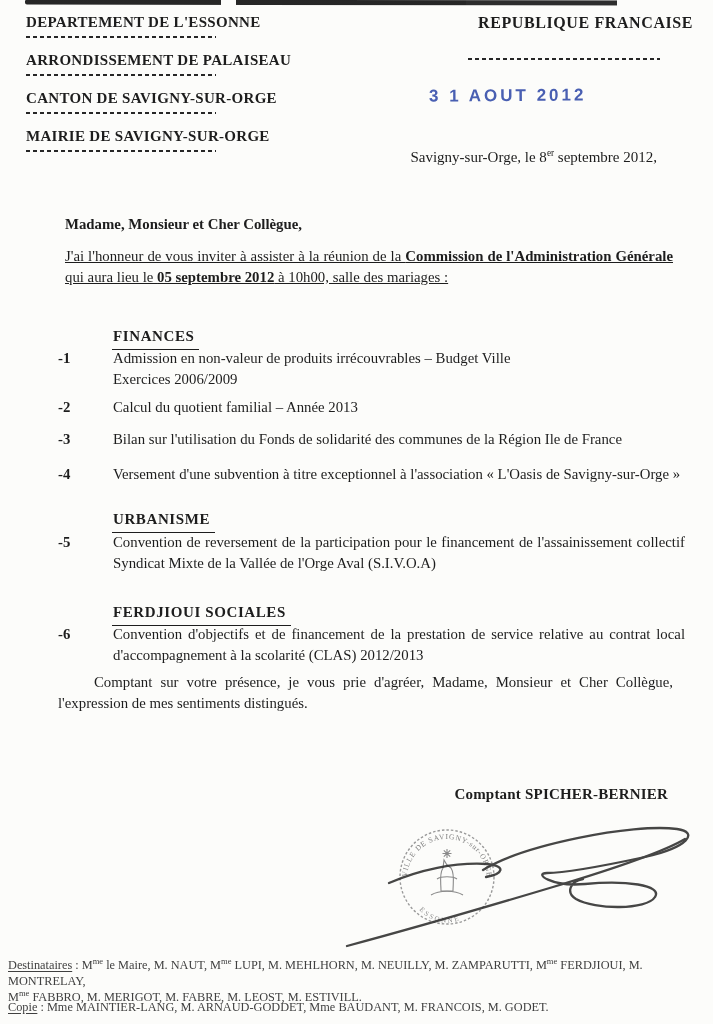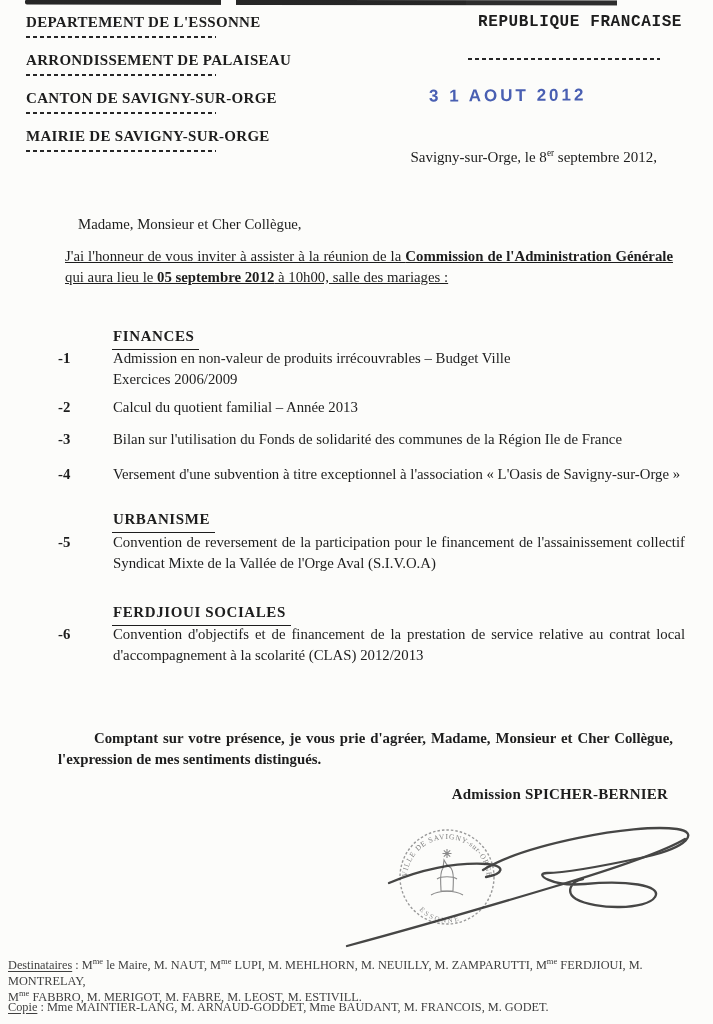--- a/index.html
+++ b/index.html
@@ -71,28 +71,28 @@
     <div class="hl-text">DEPARTEMENT DE L'ESSONNE</div>
     <div class="dash"></div>
     <div class="hl-text">ARRONDISSEMENT DE PALAISEAU</div>
     <div class="dash"></div>
     <div class="hl-text">CANTON DE SAVIGNY-SUR-ORGE</div>
     <div class="dash"></div>
     <div class="hl-text">MAIRIE DE SAVIGNY-SUR-ORGE</div>
     <div class="dash"></div>
   </div>
 
-  <div class="abs republic" style="left:478px; top:12px;font-family:Liberation Mono, monospace;">REPUBLIQUE FRANCAISE</div>
+  <div class="abs republic" style="left:478px; top:12px;">REPUBLIQUE FRANCAISE</div>
   <div class="abs dash" style="left:468px; top:58px; width:192px;"></div>
   <div class="abs stamp-date" style="left:429px; top:85px;">3 1 AOUT 2012</div>
   <div class="abs dateline" style="top:147px; right:56px;">
     <span>Savigny-sur-Orge, le 8</span><sup>er</sup><span> septembre 2012,</span>
   </div>
 
-  <div class="abs bodyline" style="left:78px; top:214px;">Madame, Monsieur et Cher Collègue,</div>
+  <div class="abs bodyline" style="left:65px; top:214px;font-weight:bold;">Madame, Monsieur et Cher Collègue,</div>
 
   <div class="abs" style="left:65px; top:246px; width:608px;text-decoration:underline;">
     <div class="jl"><span>J'ai l'honneur de vous inviter à assister à la réunion de la </span><b>Commission de l'Administration Générale</b></div>
     <div class="bodyline"><span>qui aura lieu le </span><b>05 septembre 2012</b><span> à 10h00, salle des mariages :</span></div>
   </div>
 
   <div class="abs section-heading" style="left:113px; top:316px;"><span class="ht">FINANCES</span></div>
 
   <div class="abs item" style="left:58px; top:348px;">
     <span class="item-num">-1</span>
@@ -136,27 +136,27 @@
   <div class="abs section-heading" style="left:113px; top:592px;"><span class="ht">FERDJIOUI SOCIALES</span></div>
 
   <div class="abs item" style="left:58px; top:624px;">
     <span class="item-num">-6</span>
     <div class="item-text">
       <div class="jl">Convention d'objectifs et de financement de la prestation de service relative au contrat local</div>
       <div class="bodyline">d'accompagnement à la scolarité (CLAS) 2012/2013</div>
     </div>
   </div>
 
-  <div class="abs" style="left:58px; top:728px; width:615px;font-weight:bold;">
+  <div class="abs" style="left:58px; top:672px; width:615px;">
     <div class="jl" style="text-indent:36px;">Comptant sur votre présence, je vous prie d'agréer, Madame, Monsieur et Cher Collègue,</div>
     <div class="bodyline">l'expression de mes sentiments distingués.</div>
   </div>
 
   <div class="abs signoff" style="right:45px; top:786px;">
-    <div>Admission SPICHER-BERNIER</div>
+    <div>Comptant SPICHER-BERNIER</div>
   </div>
 
   <svg class="abs" style="left:333px; top:813px;" width="378" height="145" viewBox="0 0 378 145">
     <defs>
       <path id="ringTop" d="M 74,66 A 40,40 0 1 1 154,66"></path>
       <path id="ringBot" d="M 82,90 A 36,36 0 0 0 146,90"></path>
     </defs>
     <g>
       <circle cx="114" cy="64" r="47" fill="none" stroke="#9a9a9a" stroke-width="1.4" stroke-dasharray="2.5,2"></circle>
       <text font-size="7.5" fill="#7d7d7d" letter-spacing="0.8" font-family="Liberation Serif, serif">

